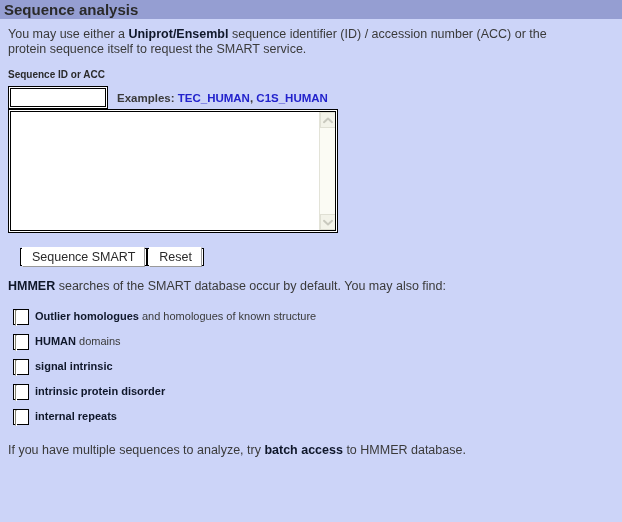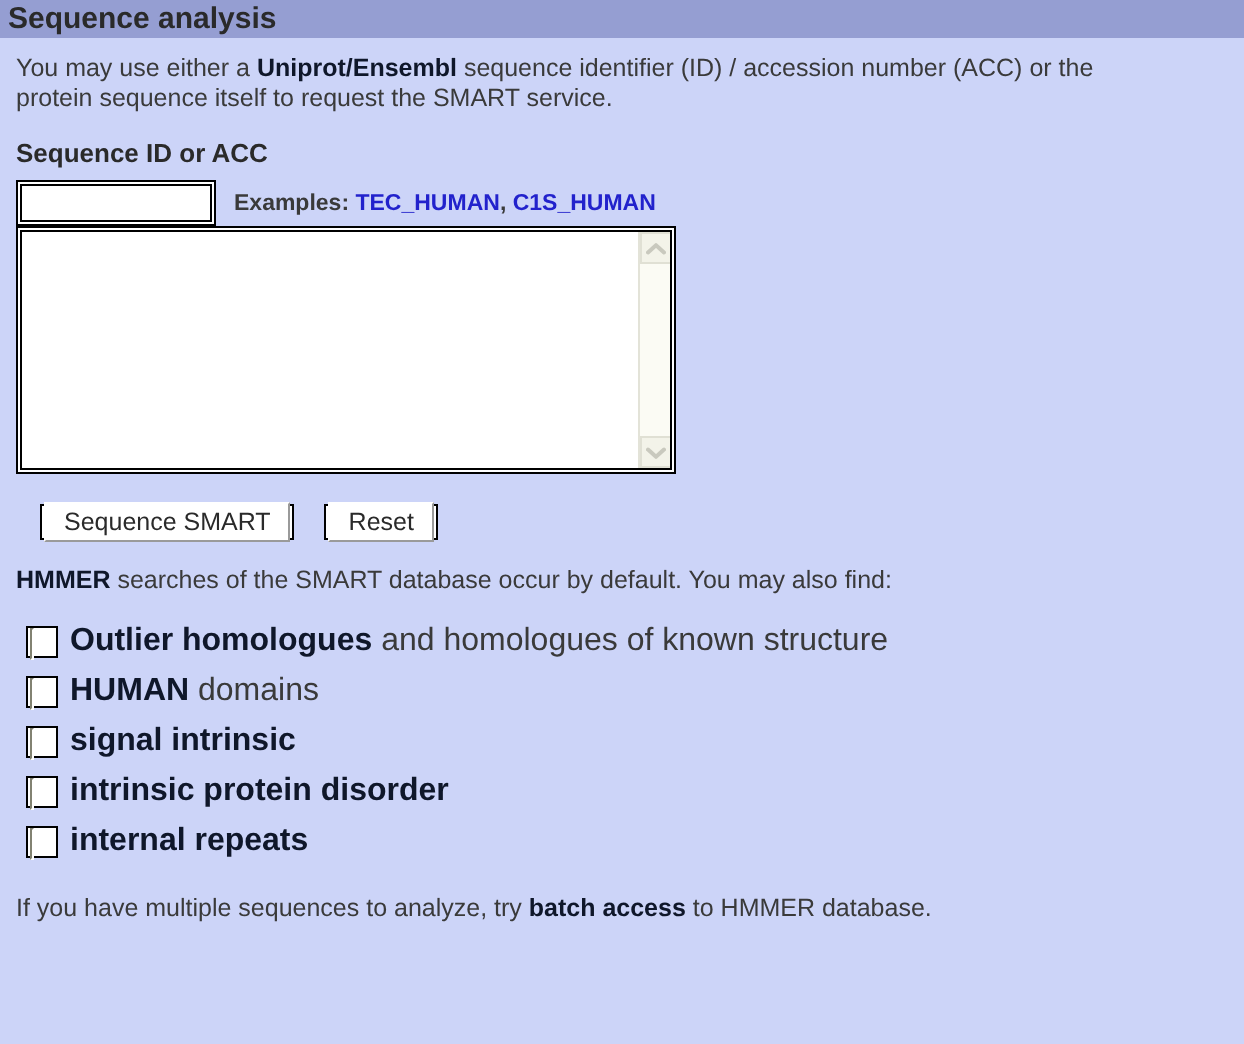--- a/index.html
+++ b/index.html
@@ -55,21 +55,21 @@
     font-weight: bold;
   }
 
   a.lnk-bold {
     color: #2222cc;
     text-decoration: none;
     font-weight: bold;
   }
 
   h2.section-title {
-    font-size: 13px;
+    font-size: 10px;
     font-weight: bold;
     color: #2a2a2a;
     margin: 12px 0 6px 0;
     padding: 0;
     font-family: "Liberation Sans", sans-serif;
   }
 
   
   .id-row {
     display: flex;
@@ -157,21 +157,21 @@
     justify-content: center;
   }
   .sb-btn.down { position: absolute; bottom: 0; left: 0; }
   .sb-btn.up   { position: absolute; top: 0; left: 0; }
   .sb-btn svg { display: block; }
 
   
   .btn-row {
     margin: 14px 0 0 0;
     display: flex;
-    gap: 15px;
+    gap: 0;
     align-items: center;
     padding-left: 12px;
   }
   .btn {
     border: 1px solid #000000;
     background: #ffffff;
     padding: 1px;
     display: inline-block;
     cursor: default;
   }
@@ -222,21 +222,21 @@
     width: 12px;
     height: 12px;
     box-sizing: border-box;
     border-top: 1px solid #828272;
     border-left: 1px solid #828272;
     border-right: 1px solid #ffffff;
     border-bottom: 1px solid #ffffff;
     background: #fbfbf2;
   }
   .cb-label {
-    font-size: 16px;
+    font-size: 11px;
     color: #3a3a3a;
     line-height: 15px;
   }
 
   
   .footer {
     margin: 14px 0 0 0;
     font-size: 12.5px;
     color: #3a3a3a;
     line-height: 15px;

